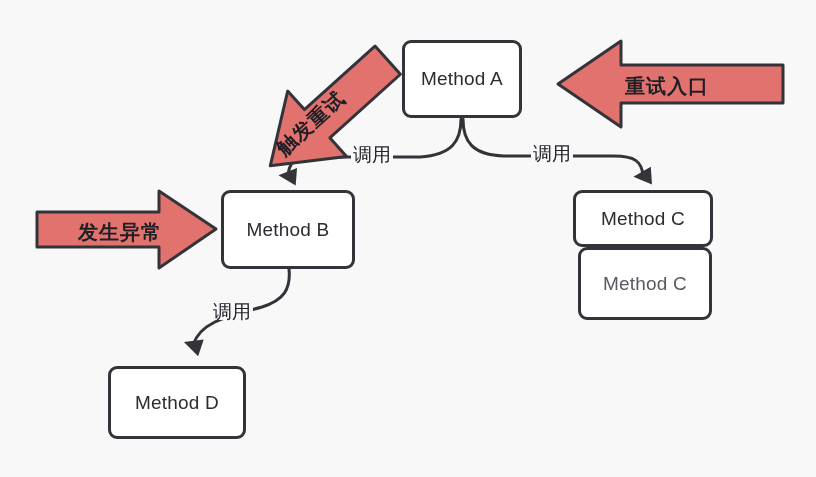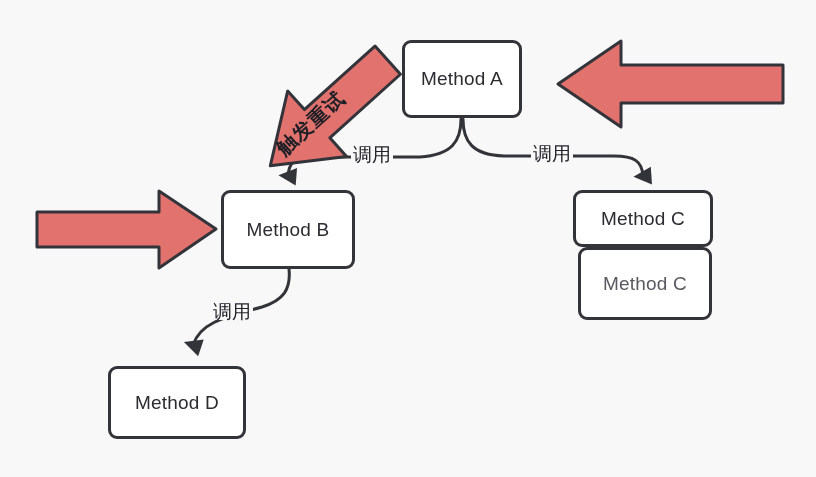--- a/index.html
+++ b/index.html
@@ -113,17 +113,19 @@
   <div class="node-box" style="left:108px; top:366px; width:138px; height:73px;align-items:center;">
     <span>Method D</span>
   </div>
 
   <div class="edge-label" style="left:351px; top:146px;">调用</div>
 
   <div class="edge-label" style="left:531px; top:145px;">调用</div>
 
   <div class="edge-label" style="left:211px; top:303px;">调用</div>
 
+  <div class="arrow-text" style="left:625px; top:73px;">重试入口</div>
 
   <div class="arrow-text rot" style="left:269px; top:110px; transform: rotate(-42deg);">触发重试</div>
 
+  <div class="arrow-text" style="left:78px; top:219px;">发生异常</div>
 
 </div>
 
 </body></html>

